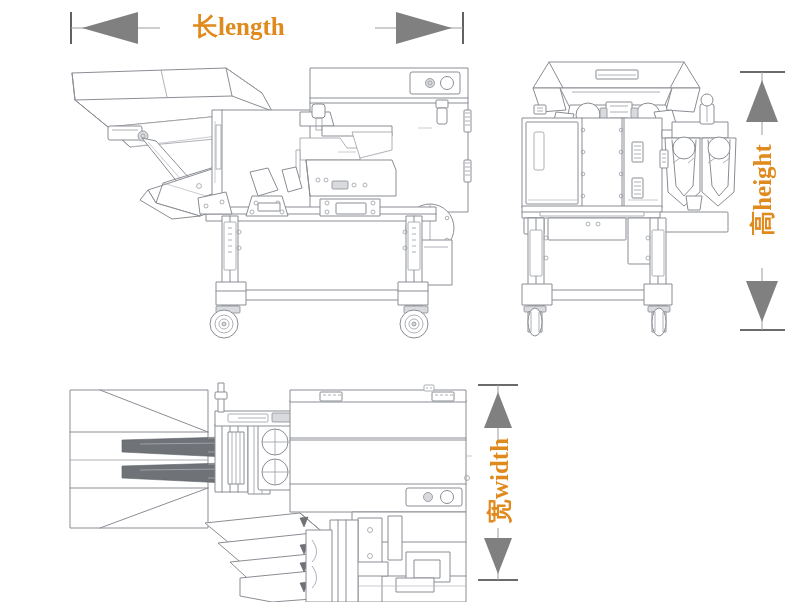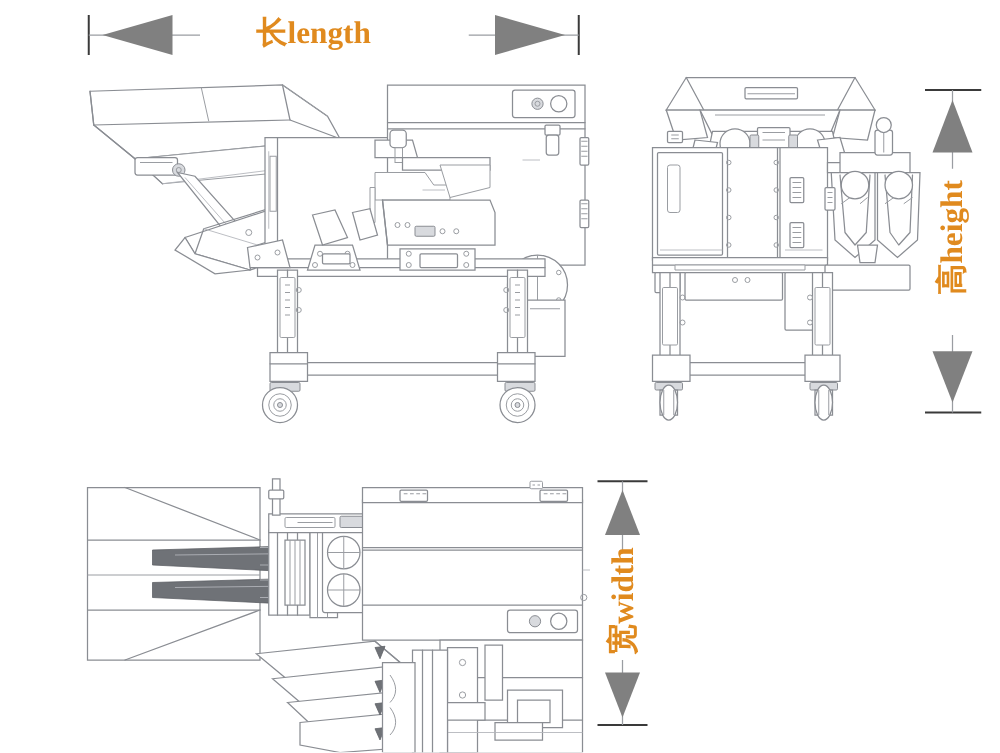--- a/index.html
+++ b/index.html
@@ -424,19 +424,19 @@
 
       <path class="fillw" d="M330,520 L358,520 L358,602 L330,602 Z"></path>
       <path class="ln" d="M338,520 L338,602"></path>
       <path class="ln" d="M346,520 L346,602"></path>
       <path class="fillw" d="M306,530 L332,530 L332,602 L306,602 Z"></path>
       <path class="ln2" d="M312,540 C318,548 318,556 312,562"></path>
       <path class="ln2" d="M312,566 C318,574 318,582 312,588"></path>
     </g>
   </svg>
 
-  <div class="dim-label" style="left:205px; top:14px;">长length</div>
+  <div class="dim-label" style="left:193px; top:14px;">长length</div>
 
   <div class="dim-label vertical" style="left:762px; top:190px; transform: translate(-50%,-50%) rotate(-90deg);">高height</div>
 
   <div class="dim-label vertical" style="left:499px; top:481px; transform: translate(-50%,-50%) rotate(-90deg);">宽width</div>
 
 </div>
 
 </body></html>

